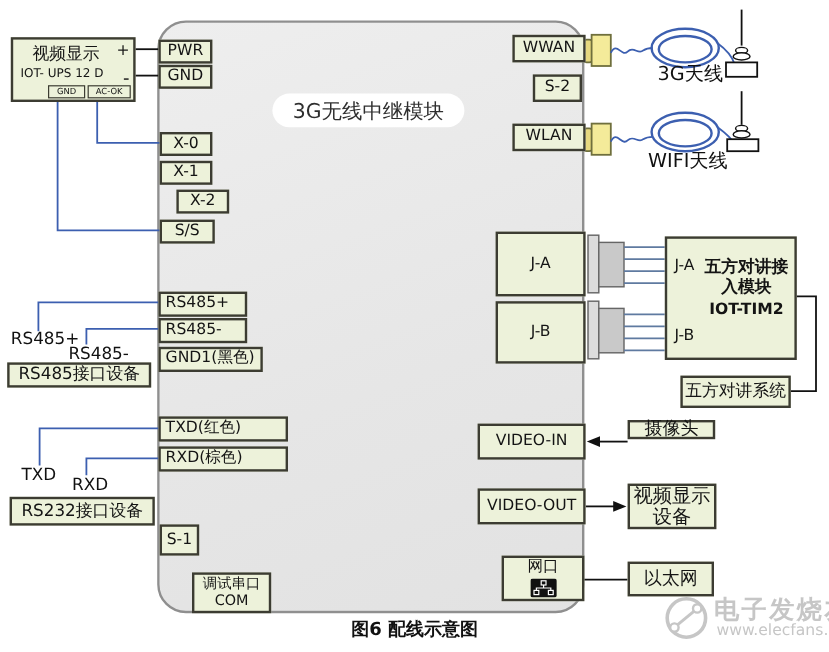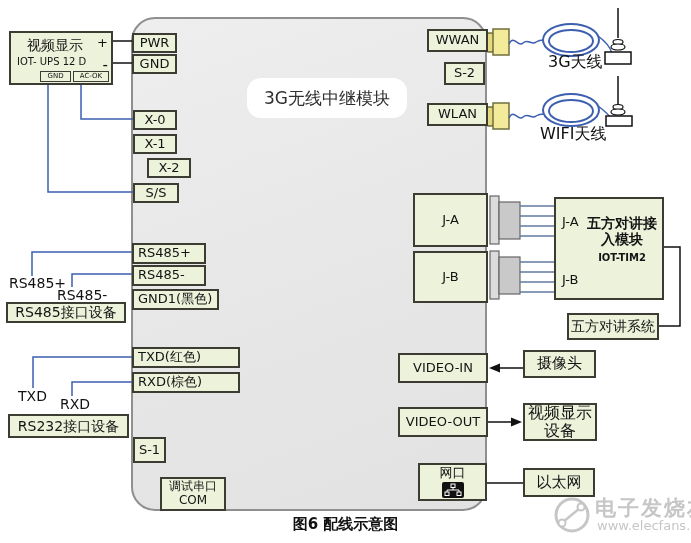--- a/index.html
+++ b/index.html
@@ -15,40 +15,40 @@
   .overlay { position:absolute; left:0; top:0; z-index:2; pointer-events:none; }
   .box {
     position:absolute; box-sizing:border-box; background:#edf2da;
     border:2px solid #3c3c32; color:#141414; font-size:13px; line-height:1.15;
     display:flex; align-items:center; justify-content:center; z-index:3;
   }
   .box.pl { justify-content:flex-start; padding-left:4px; }
   .box.col { flex-direction:column; }
   .flabel { position:absolute; font-size:14px; color:#111; z-index:3; white-space:nowrap; }
   .title-pill {
-    position:absolute; left:227px; top:78px; width:160px; height:40px; background:#ffffff;
+    position:absolute; left:227px; top:78px; width:160px; height:28px; background:#ffffff;
     border-radius:14px; display:flex; align-items:center; justify-content:center;
-    font-size:17px; color:#2f2f2f; z-index:2;margin-left:20px;
+    font-size:17px; color:#2f2f2f; z-index:2;
   }
   .ups { font-size:13px; }
   .ups .l1 { position:absolute; left:16px; top:4px;  font-size:14px; }
   .ups .l2 { position:absolute; left:6px;  top:23px; font-size:10px; }
   .ups .plus  { position:absolute; right:3px; top:3px;  font-size:13px; }
   .ups .minus { position:absolute; right:3px; top:24px; font-size:15px; }
   .term {
     position:absolute; bottom:1px; height:11px; background:#edf2da;
     border:1px solid #3c3c32; box-sizing:border-box; font-size:7px; line-height:9px;
     text-align:center; color:#141414;
   }
   .tim2 { font-size:13px; }
   .tim2 .ja { position:absolute; left:6px; top:16px; }
   .tim2 .jb { position:absolute; left:6px; top:74px; }
   .tim2 .name { position:absolute; left:24px; top:16px; width:84px; text-align:center;
                 font-weight:bold; font-size:14px; color:#141414; }
-  .tim2 .model { display:block; margin-top:5px; font-size:10px; }
+  .tim2 .model { display:block; margin-top:5px; font-size:13px; }
   .caption { position:absolute; left:0; top:515px; width:691px; text-align:center;
              font-size:15px; font-weight:bold; color:#111; z-index:3; }
   .wm { position:absolute; z-index:4; color:#c6c6c6; white-space:nowrap; }
   .wm-brand { left:595px; top:494px; font-size:21px; font-weight:bold; letter-spacing:2px; }
   .wm-site  { left:597px; top:518px; font-size:13px; }
   .lan-icon { margin-top:1px; }
 </style>
 </head>
 <body>
 
@@ -202,21 +202,21 @@
     <span class="ja">J-A</span>
     <div class="name">
       <span>五方对讲接</span><br>
       <span>入模块</span>
       <span class="model">IOT-TIM2</span>
     </div>
     <span class="jb">J-B</span>
   </div>
 
   <div class="box" style="left:567px;top:313px;width:92px;height:27px;font-size:14px">五方对讲系统</div>
-  <div class="box" style="left:523px;top:350px;width:73px;height:28px;font-size:15px">摄像头</div>
+  <div class="box" style="left:523px;top:350px;width:73px;height:16px;font-size:15px">摄像头</div>
   <div class="box col" style="left:523px;top:403px;width:74px;height:38px;font-size:16px">
     <span>视频显示</span>
     <span>设备</span>
   </div>
   <div class="box" style="left:523px;top:468px;width:72px;height:29px;font-size:15px">以太网</div>
 
   <div class="caption">图6 配线示意图</div>
 
   <div class="wm wm-brand">电子发烧友</div>
   <div class="wm wm-site">www.elecfans.com</div>

